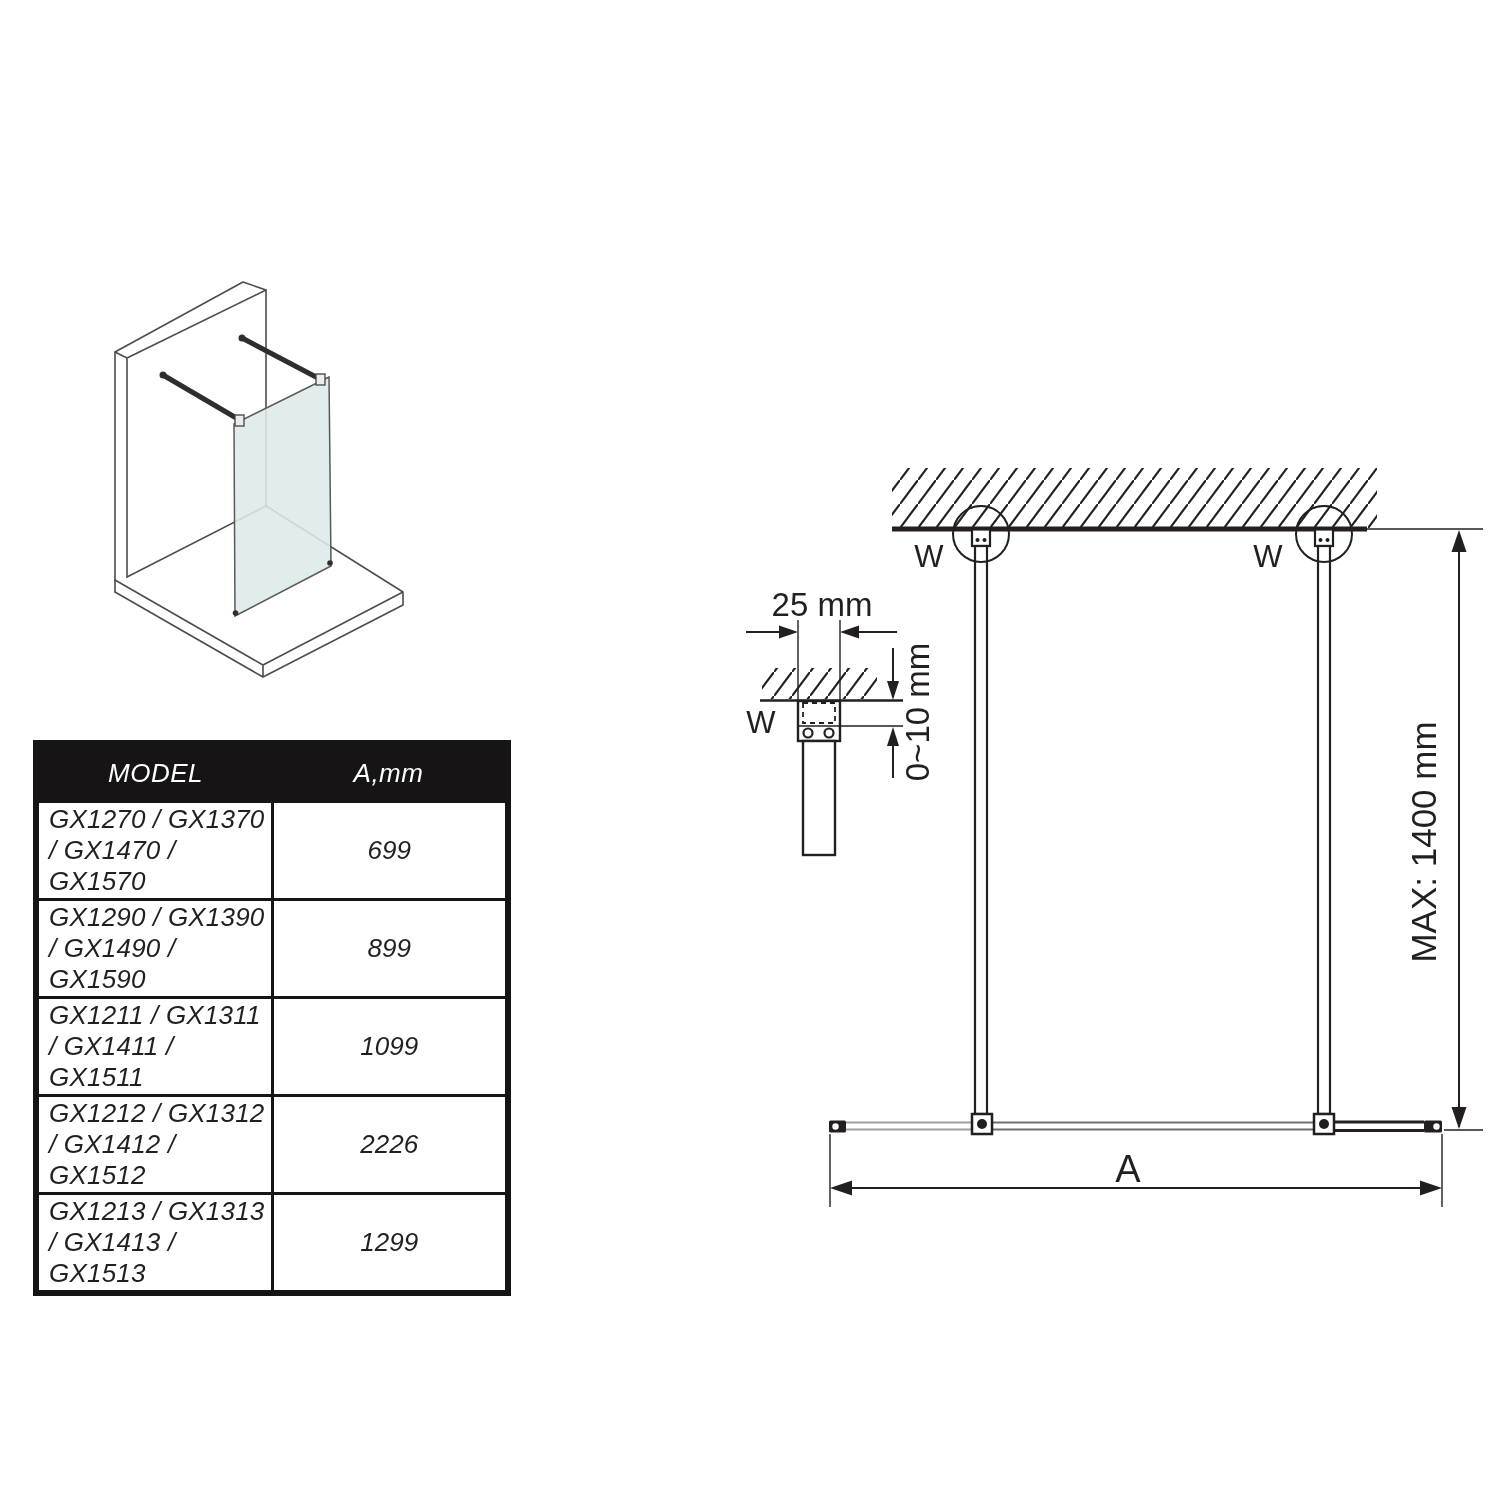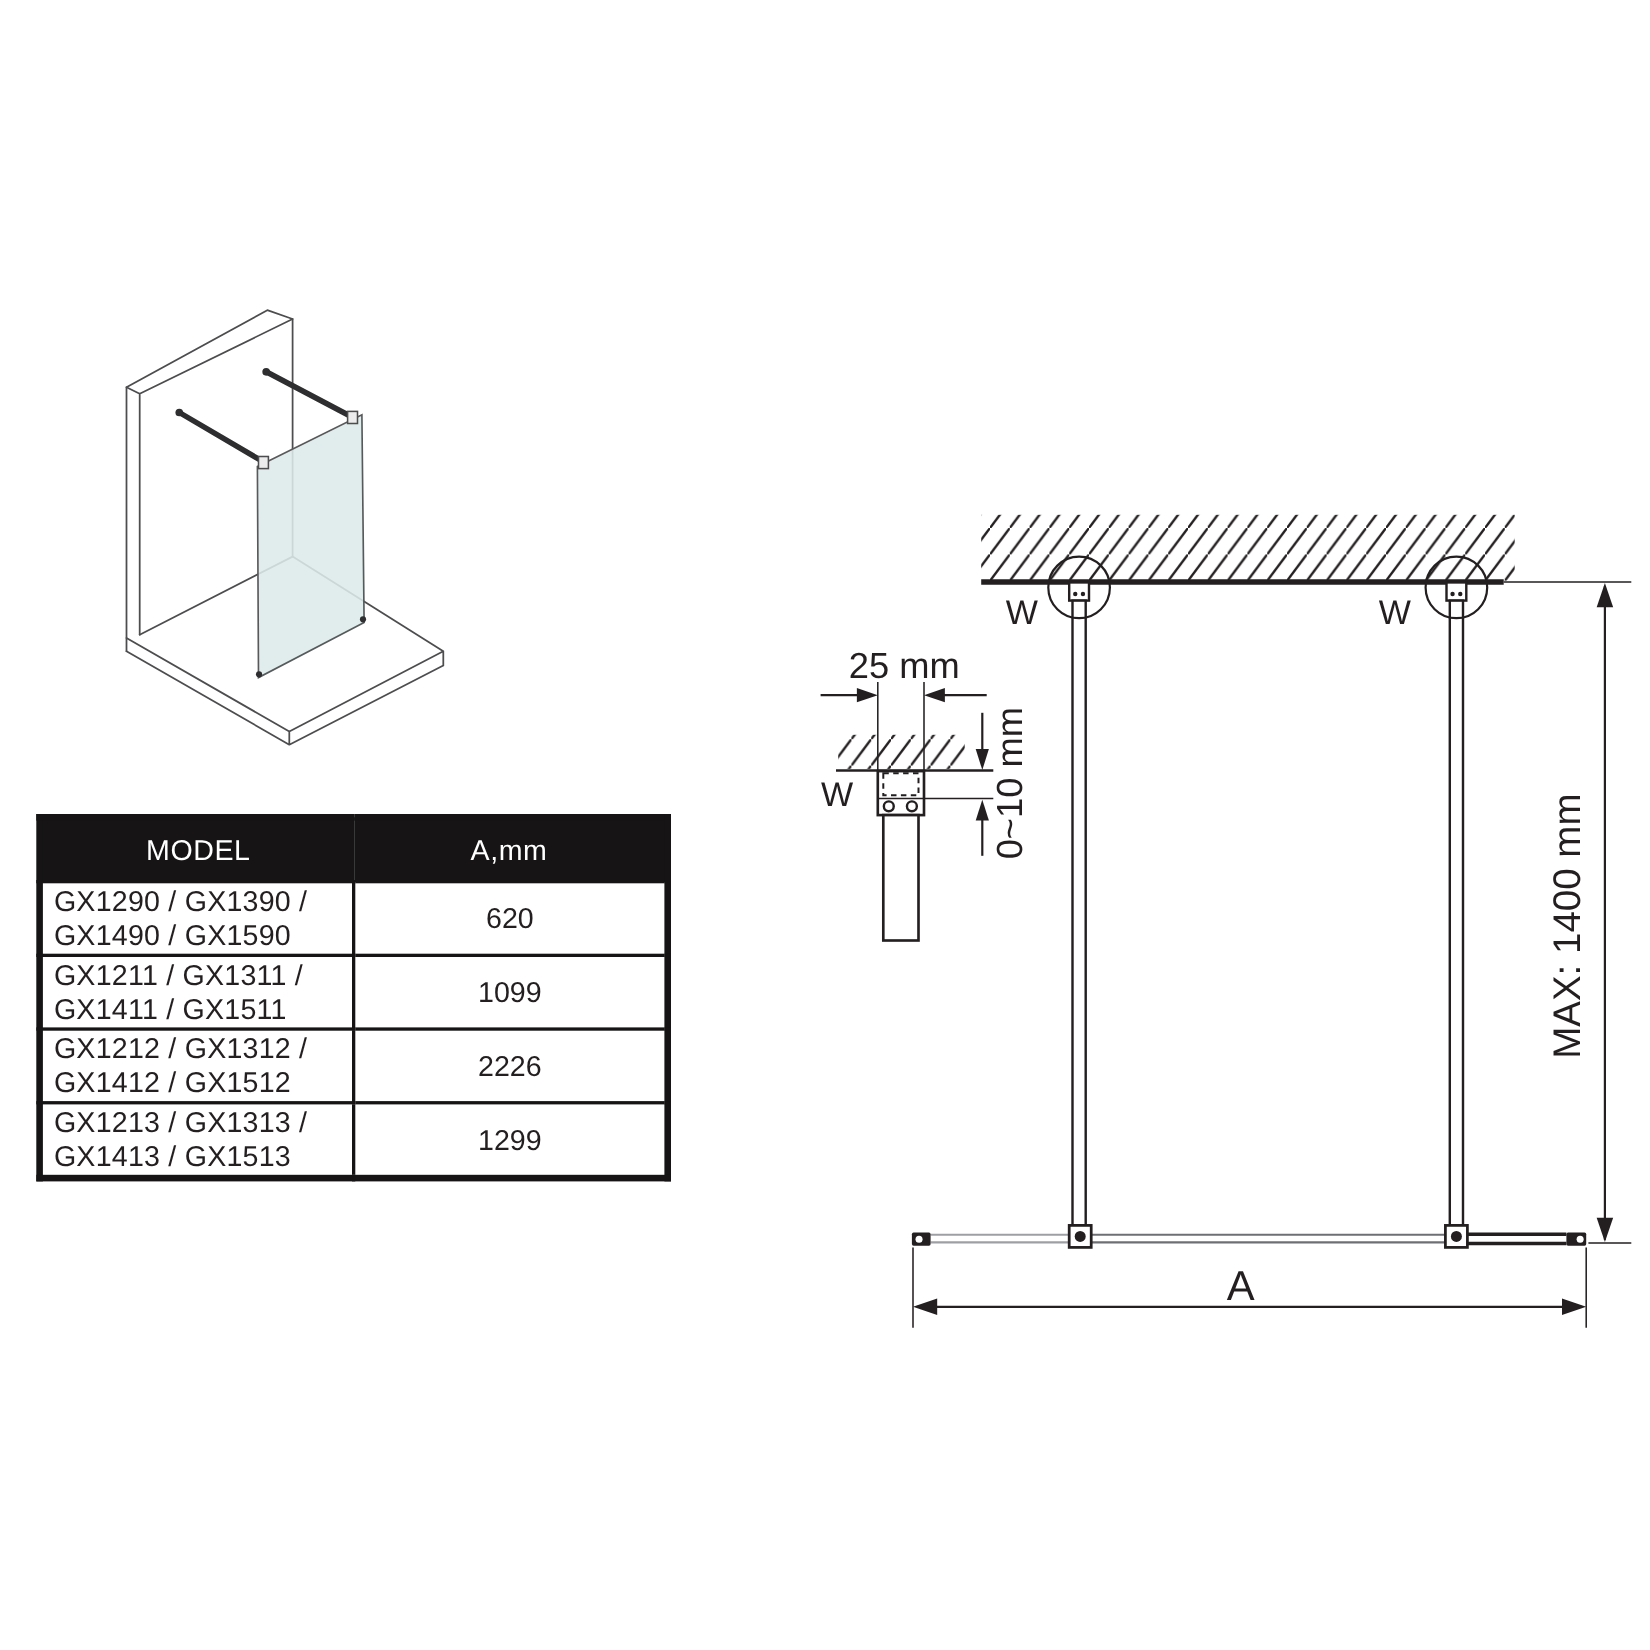--- a/index.html
+++ b/index.html
@@ -4,23 +4,23 @@
 <style>
   html,body{margin:0;padding:0;}
   body{
     width:1500px;height:1500px;position:relative;background:#ffffff;
     font-family:"Liberation Sans", sans-serif;color:#231f20;overflow:hidden;
   }
   
   #iso-view{position:absolute;left:70px;top:255px;}
   
   #spec-table{
-    position:absolute;left:33px;top:740px;width:577px;
+    position:absolute;left:33px;top:740px;width:478px;
     border-collapse:collapse;table-layout:fixed;
-    font-size:26px;color:#231f20;
+    font-size:26px;color:#231f20;font-style:italic;
   }
   #spec-table{border:6px solid #161414;}
   #spec-table thead th{
     background:#161414;color:#ffffff;font-weight:normal;
     height:52px;font-size:26px;letter-spacing:.5px;
   }
   #spec-table td{
     border:3px solid #161414;height:50px;background:#ffffff;
   }
   #spec-table td.model-cell{
@@ -61,22 +61,26 @@
 
 <table id="spec-table">
   <thead>
     <tr>
       <th>MODEL</th>
       <th>A,mm</th>
     </tr>
   </thead>
   <tbody>
     <tr>
+      <td class="model-cell">GX1270 / GX1370 / GX1470 / GX1570</td>
+      <td class="dim-cell">699</td>
+    </tr>
+    <tr>
       <td class="model-cell">GX1290 / GX1390 / GX1490 / GX1590</td>
-      <td class="dim-cell">620</td>
+      <td class="dim-cell">899</td>
     </tr>
     <tr>
       <td class="model-cell">GX1211 / GX1311 / GX1411 / GX1511</td>
       <td class="dim-cell">1099</td>
     </tr>
     <tr>
       <td class="model-cell">GX1212 / GX1312 / GX1412 / GX1512</td>
       <td class="dim-cell">2226</td>
     </tr>
     <tr>

